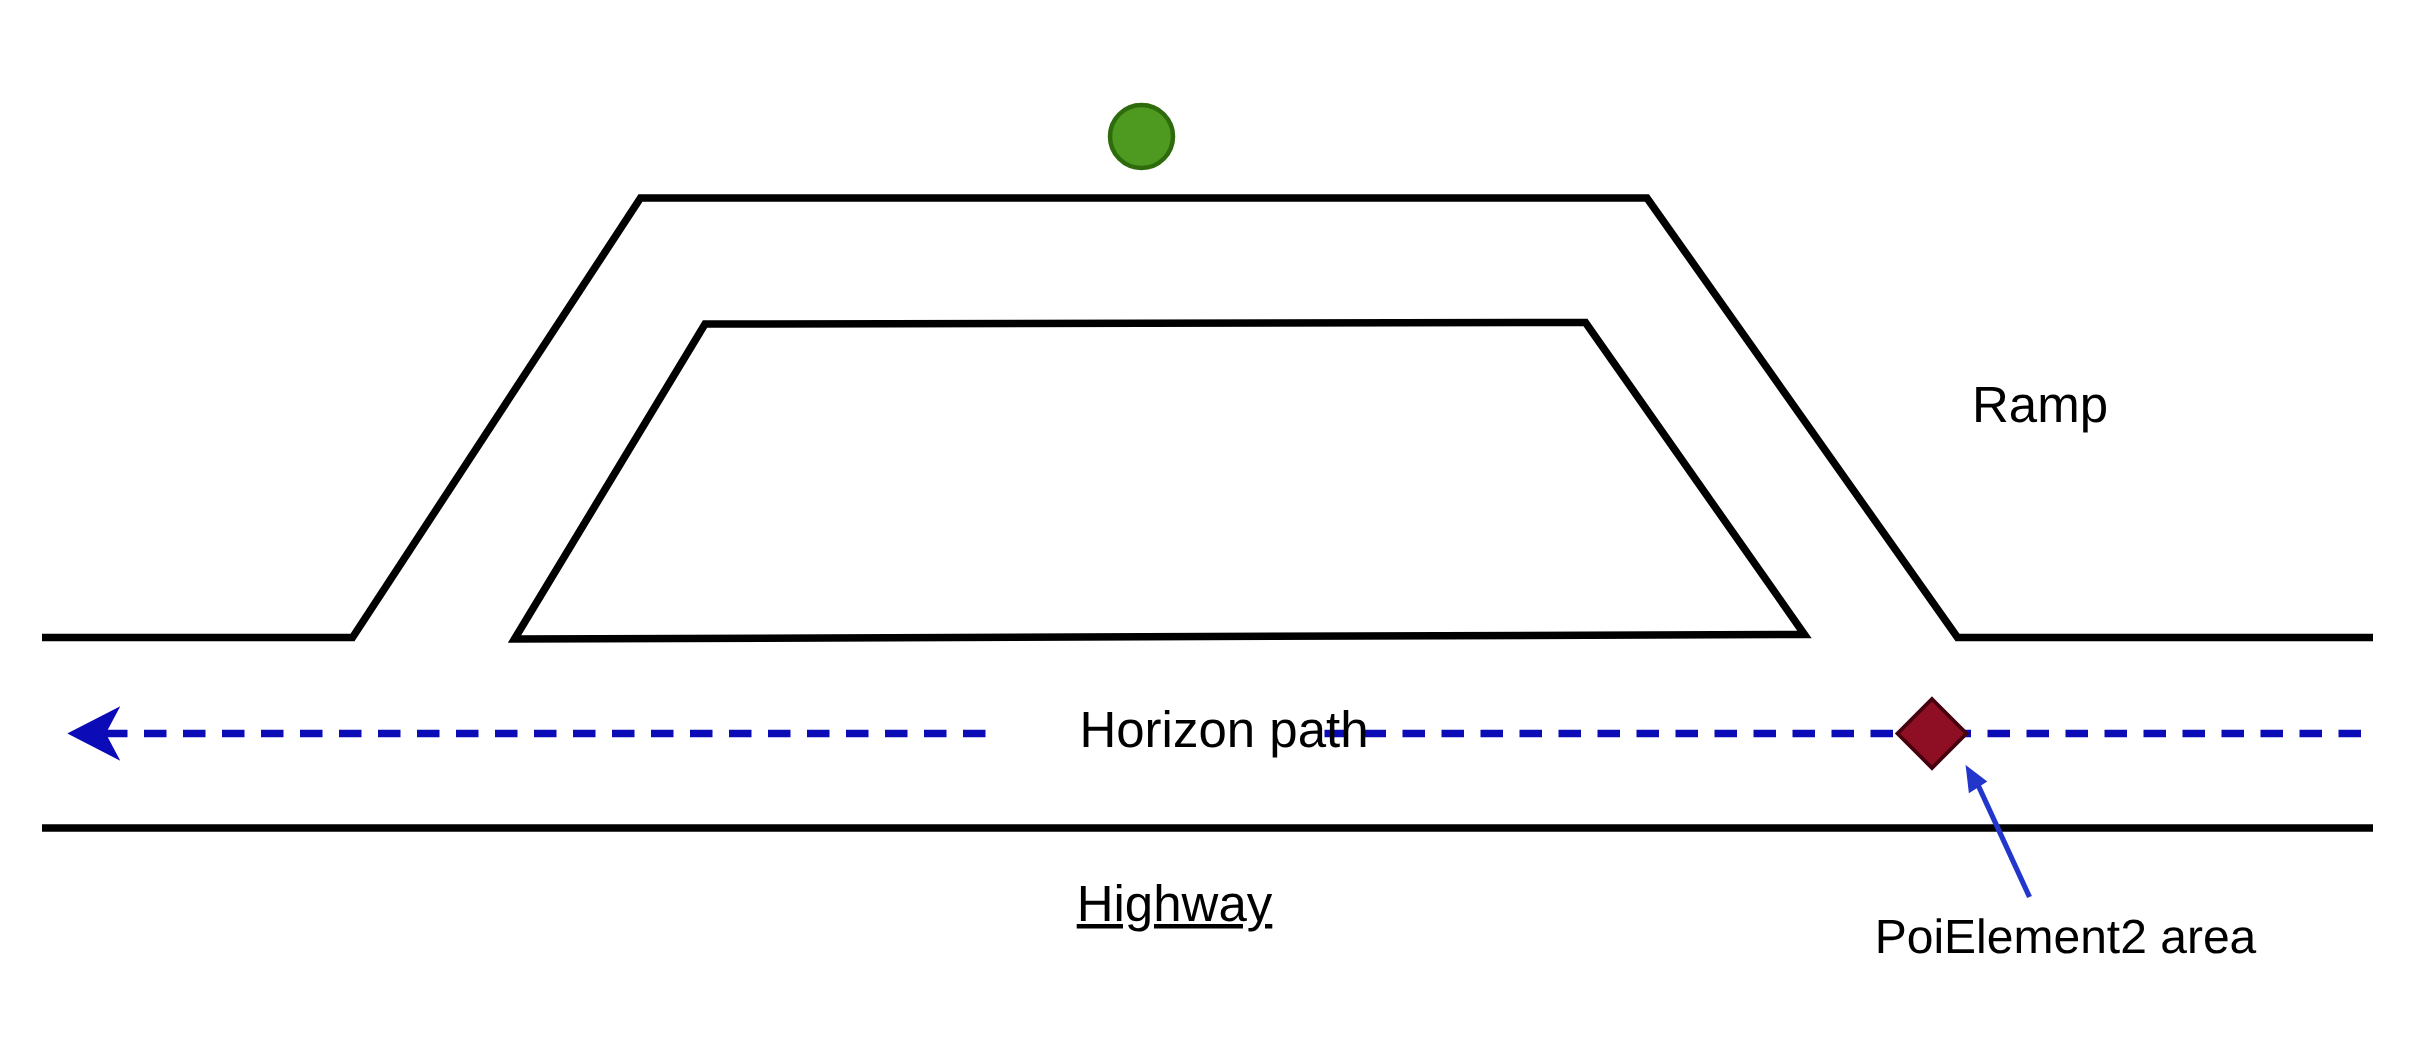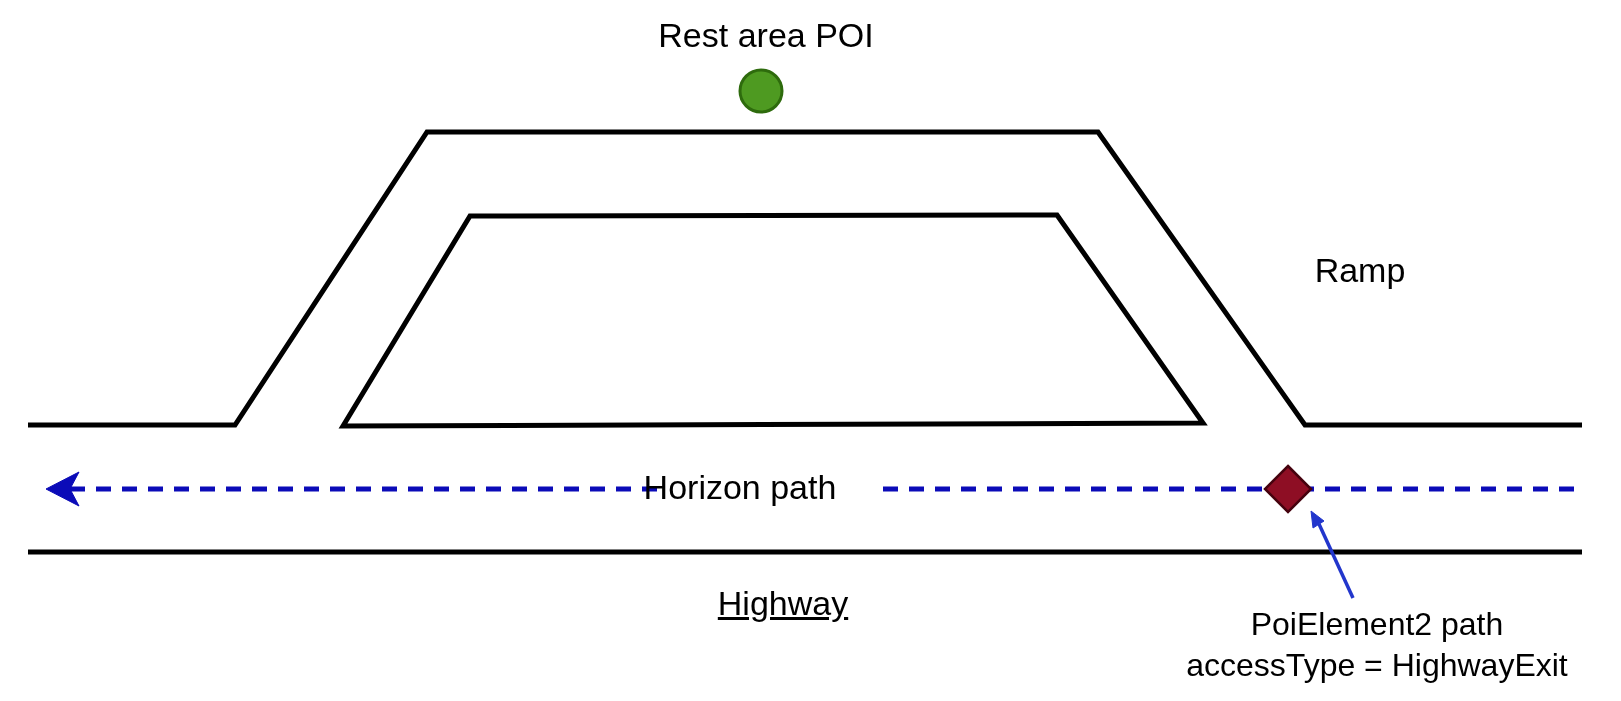--- a/index.html
+++ b/index.html
@@ -53,26 +53,24 @@
     <polygon points="46,489 79,472 70,489 79,506" fill="#0b0bb8" stroke="#0b0bb8"></polygon>
 
     <circle cx="761" cy="91" r="21" stroke-width="3" fill="#4e9a21" stroke="#2e6b0d"></circle>
 
     <polygon points="1288,466 1311,489 1288,512 1265,489" stroke-width="2.5" fill="#8e0e24" stroke="#45020e"></polygon>
 
     <line x1="1353" y1="598" x2="1319" y2="524" stroke-width="3.5" stroke="#2236cc"></line>
     <polygon points="1311,511 1324,521 1313,528" fill="#2236cc" stroke="#2236cc"></polygon>
   </svg>
 
-  <div class="label" style="left:766px; top:15px;">Rest area POI</div>
 
   <div class="label" style="left:1360px; top:250px;">Ramp</div>
 
-  <div class="label" style="left:740px; top:467px;">Horizon path</div>
+  <div class="label" style="left:816px; top:467px;">Horizon path</div>
 
   <div class="label" style="left:783px; top:583px;text-decoration:underline;">Highway</div>
 
   <div class="label small" style="left:1377px; top:604px;">
-    <div>PoiElement2 path</div>
-    <div>accessType = HighwayExit</div>
+    <div>PoiElement2 area</div>
   </div>
 
 </div>
 
 </body></html>

